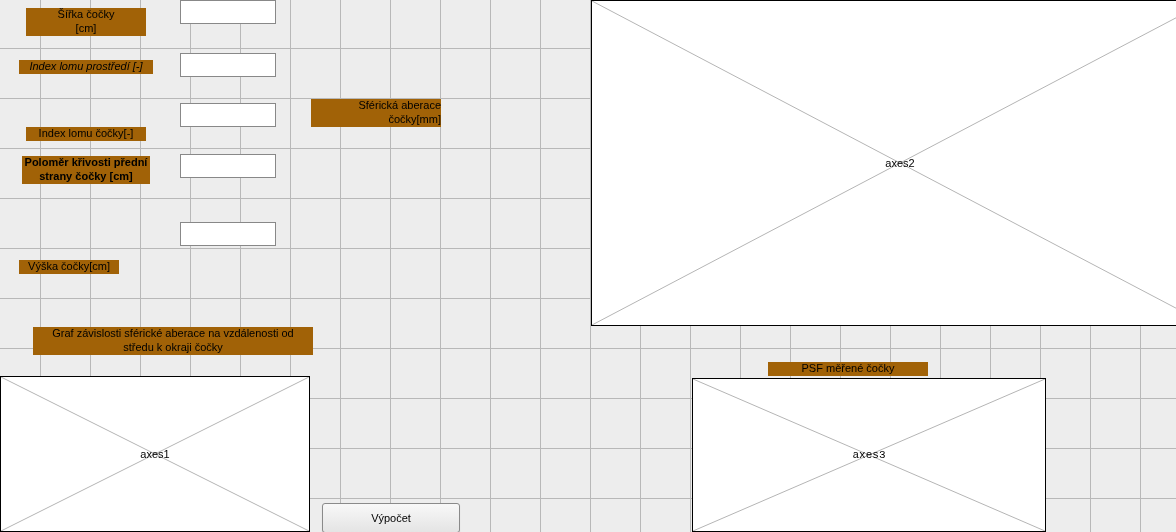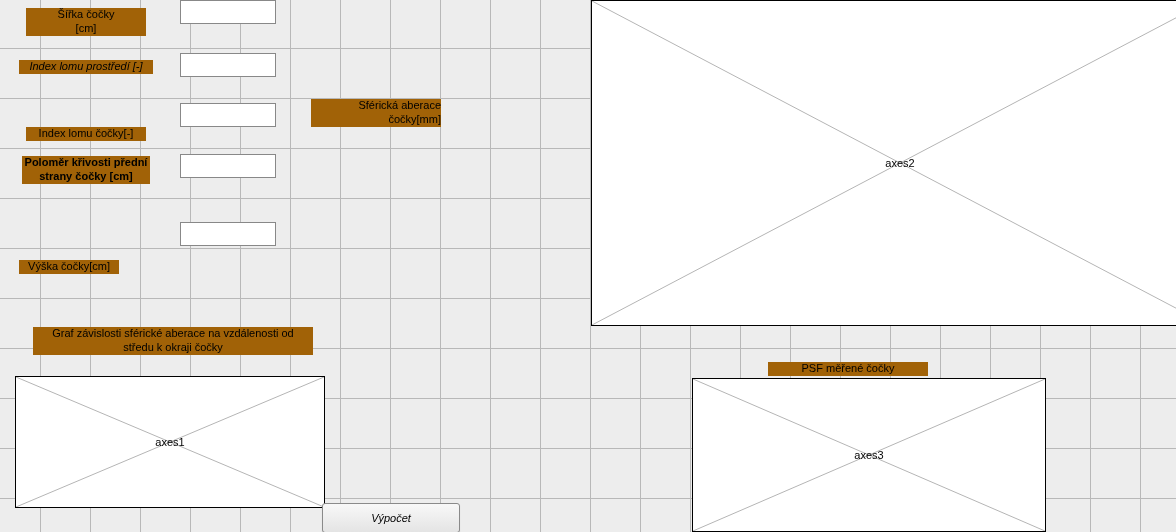--- a/index.html
+++ b/index.html
@@ -52,41 +52,40 @@
       position: absolute;
       width: 138px;
       height: 30px;
       background: linear-gradient(to bottom, #f8f8f8, #e4e4e4);
       border: 1px solid #8a8a8a;
       border-radius: 3px;
       font-size: 11px;
       text-align: center;
       cursor: pointer;
       box-shadow: 0 1px 1px rgba(0,0,0,.15);
-      font-style: italic;
     }
     
     .lbl-sirka { left: 26px; top: 8px; width: 120px; }
     .lbl-index-prostredi { left: 19px; top: 60px; width: 134px; font-style: italic; }
     .lbl-index-cocky { left: 26px; top: 111px; width: 120px; margin-top: 16px; }
     .lbl-polomer { left: 22px; top: 156px; width: 128px; font-weight: bold; }
     .lbl-vyska { left: 19px; top: 228px; width: 100px; margin-top: 32px; }
     .lbl-sferab { left: 311px; top: 99px; width: 130px; text-align: right; }
     .lbl-graf { left: 33px; top: 327px; width: 280px; }
     .lbl-psf { left: 768px; top: 362px; width: 160px; }
     
     .in-sirka { left: 180px; top: 0px; }
     .in-index-prostredi { left: 180px; top: 53px; }
     .in-index-cocky { left: 180px; top: 103px; }
     .in-polomer { left: 180px; top: 154px; }
     .in-vyska { left: 180px; top: 222px; }
     
     #axes2 { left: 591px; top: 0px;  width: 618px; height: 326px; }
-    #axes1 { left: 0px;   top: 376px; width: 310px; height: 132px; margin-left: 15px; }
-    #axes3 { left: 692px; top: 378px; width: 354px; height: 154px; }
+    #axes1 { left: 0px;   top: 376px; width: 310px; height: 156px; }
+    #axes3 { left: 692px; top: 378px; width: 354px; height: 154px; font-family: Liberation Mono, monospace; }
     
     .btn-vypocet { left: 322px; top: 503px; }
   </style>
 </head>
 <body>
 
 <div class="label lbl-sirka">Šířka čočky<br>[cm]</div>
 <div class="label lbl-index-prostredi">Index lomu prostředí [-]</div>
 <div class="label lbl-index-cocky">Index  lomu čočky[-]</div>
 <div class="label lbl-polomer">Poloměr křivosti přední<br>strany čočky [cm]</div>

